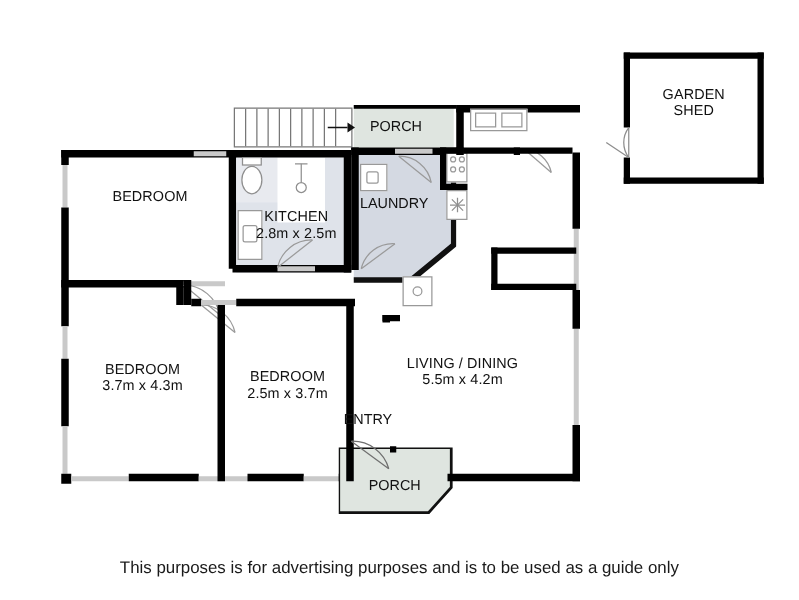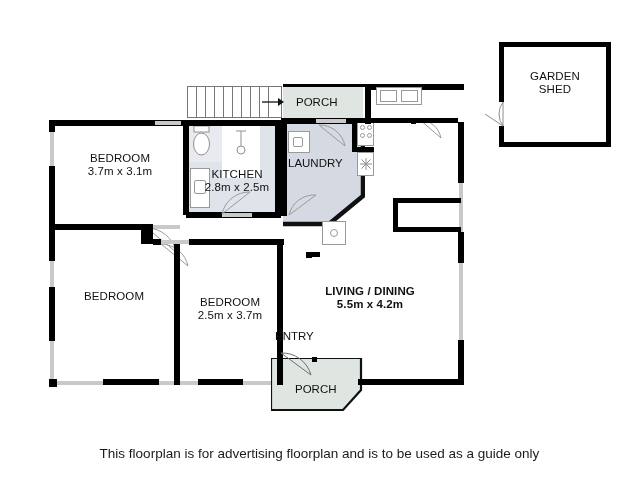--- a/index.html
+++ b/index.html
@@ -110,21 +110,20 @@
   <div class="wall" style="left:458px;top:340px;width:6px;height:45px;"></div>
   <div class="win" style="left:459px;top:263px;width:4px;height:77px;"></div>
   <div class="wall" style="left:458px;top:232px;width:6px;height:31px;"></div>
   <div class="win" style="left:459px;top:183px;width:4px;height:49px;"></div>
   <div class="wall" style="left:458px;top:122px;width:6px;height:61px;"></div>
   <div class="wall" style="left:365px;top:84px;width:99px;height:6px;"></div>
   <div class="wall" style="left:365px;top:84px;width:6px;height:40px;"></div>
 
   <div class="lbl" style="left:55px;top:152px;width:130px;">
     <span class="l1">BEDROOM</span>
-    <span class="l2">3.7m x 3.1m</span>
   </div>
 
   <div class="wall" style="left:183px;top:120px;width:6px;height:95px;"></div>
 
   <div class="wall" style="left:49px;top:224px;width:98px;height:6px;"></div>
   <div class="wall" style="left:141px;top:224px;width:6px;height:20px;"></div>
   <div class="win" style="left:147px;top:225px;width:33px;height:4px;"></div>
   <svg class="swing" style="left:145px;top:228px;width:34px;height:28px;" viewBox="0 0 34 28">
     <path d="M2,0 A30,30 0 0 1 31,24" fill="none" stroke="#9a9a9a" stroke-width="1"></path>
     <line x1="2" y1="0" x2="31" y2="24" stroke="#9a9a9a" stroke-width="1"></line>
@@ -233,37 +232,38 @@
     <line x1="1" y1="0" x2="28" y2="22" stroke="#9a9a9a" stroke-width="1"></line>
   </svg>
   <div class="wall" style="left:189px;top:239px;width:95px;height:6px;"></div>
 
   <div class="wall" style="left:174px;top:244px;width:6px;height:141px;"></div>
 
   <div class="wall" style="left:277px;top:244px;width:6px;height:141px;"></div>
 
   <div class="lbl" style="left:55px;top:290px;width:118px;">
     <span class="l1">BEDROOM</span>
+    <span class="l2">3.7m x 4.3m</span>
   </div>
 
   <div class="lbl" style="left:182px;top:296px;width:96px;">
     <span class="l1">BEDROOM</span>
     <span class="l2">2.5m x 3.7m</span>
   </div>
 
-  <div class="lbl" style="left:300px;top:285px;width:140px;font-weight:bold;">
+  <div class="lbl" style="left:300px;top:285px;width:140px;">
     <span class="l1">LIVING / DINING</span>
     <span class="l2">5.5m x 4.2m</span>
   </div>
 
   <div class="wall" style="left:306px;top:252px;width:6px;height:6px;"></div>
   <div class="wall" style="left:306px;top:252px;width:14px;height:5px;"></div>
 
   <div class="lbl-single" style="left:275px;top:330px;">ENTRY</div>
   <svg class="swing" style="left:280px;top:352px;width:34px;height:26px;" viewBox="0 0 34 26">
     <path d="M1,1 A30,30 0 0 1 31,23" fill="none" stroke="#6f6f6f" stroke-width="1"></path>
     <line x1="1" y1="1" x2="31" y2="23" stroke="#6f6f6f" stroke-width="1"></line>
   </svg>
   <div class="wall" style="left:312px;top:357px;width:5px;height:5px;"></div>
 
-  <div class="caption" style="top:446px;">This floorplan is for advertising floorplan and is to be used as a guide only</div>
+  <div class="caption" style="top:446px;">This purposes is for advertising purposes and is to be used as a guide only</div>
 
 </div>
 
 </body></html>

